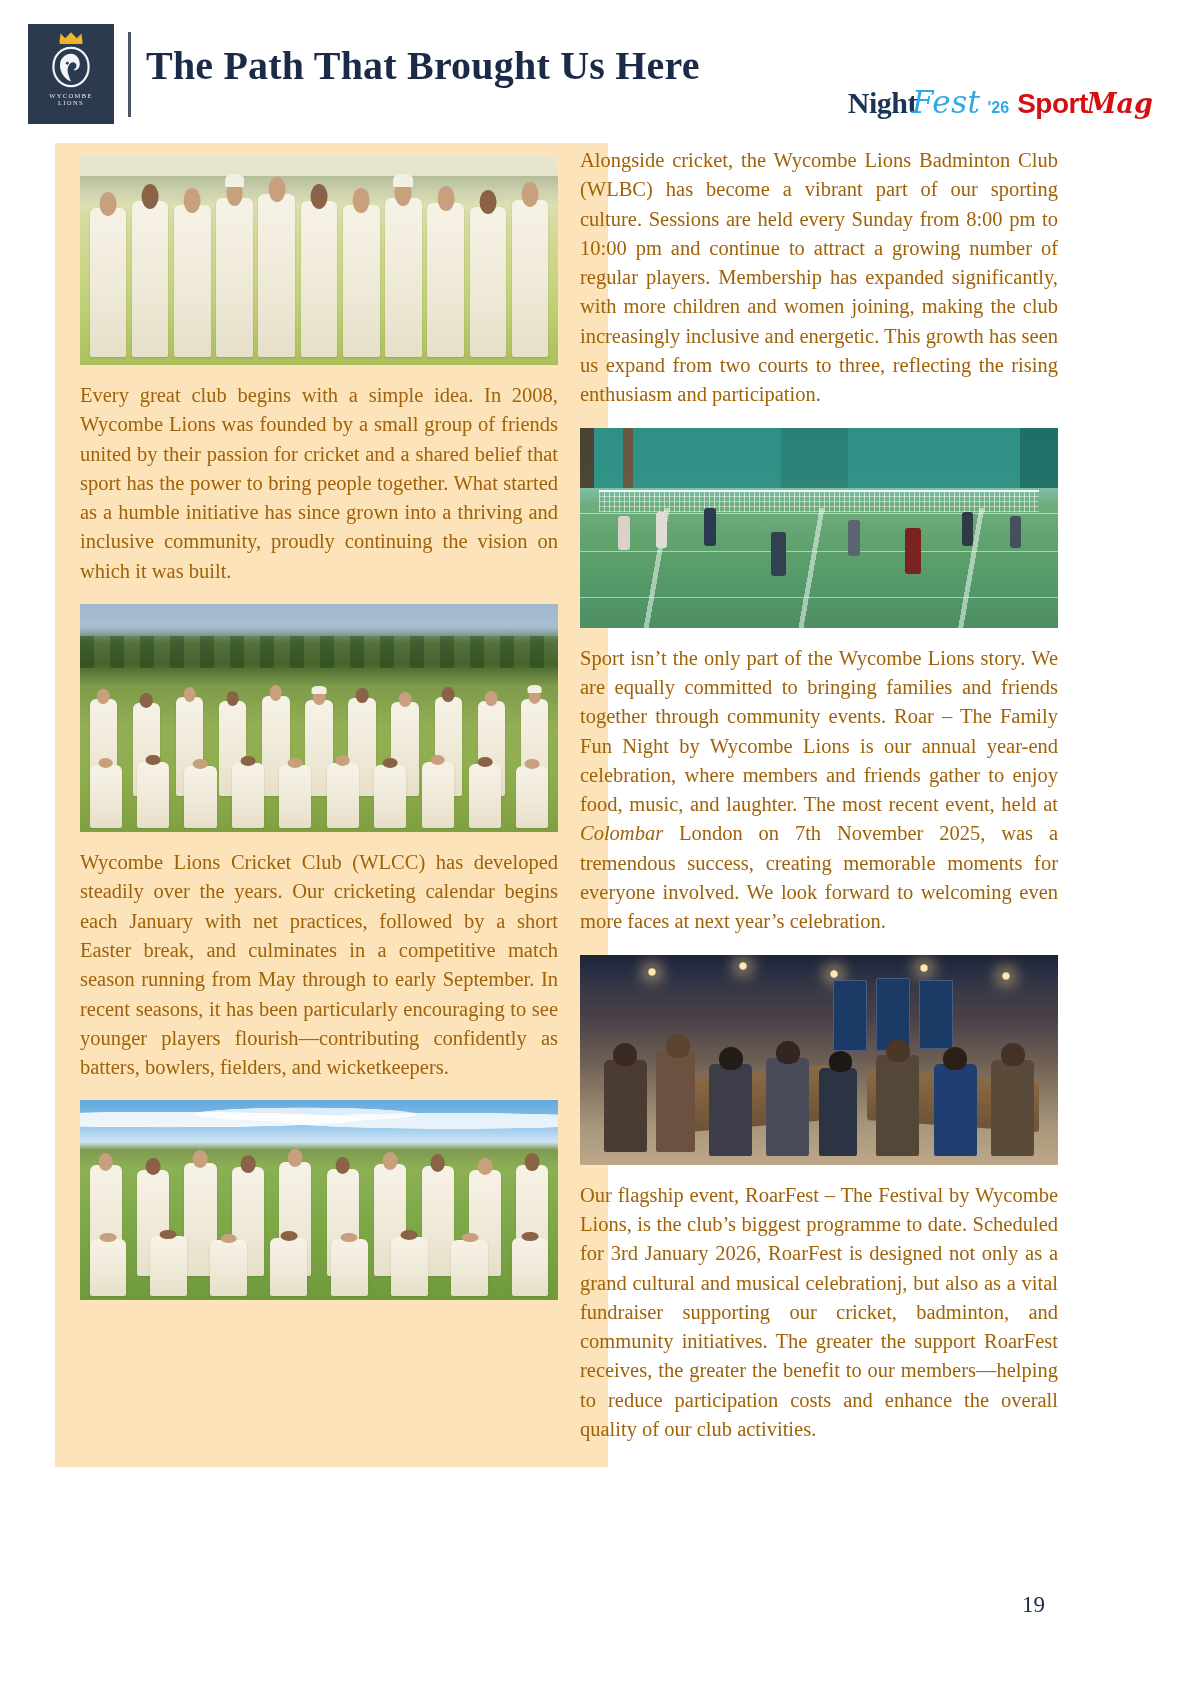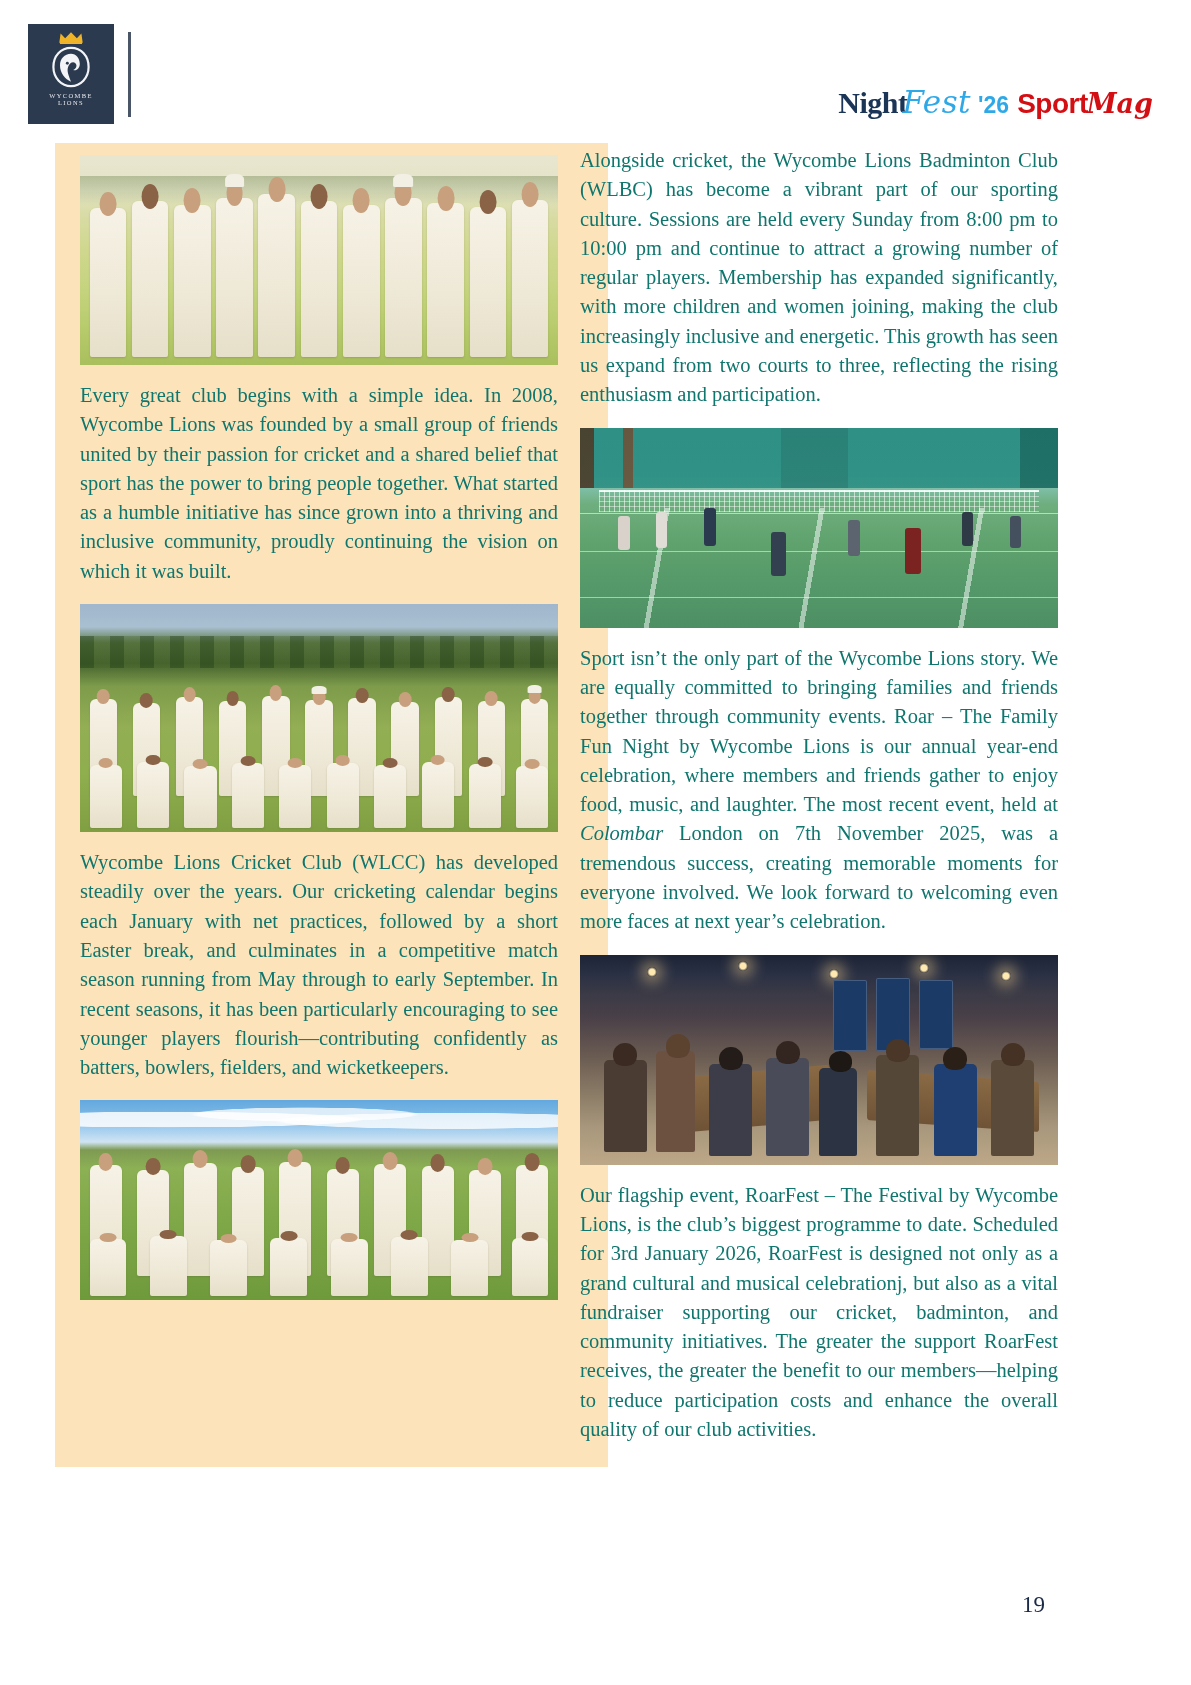--- a/index.html
+++ b/index.html
@@ -91,21 +91,21 @@
     font-style: italic;
     font-size: 31px;
     color: #2fa8e8;
     margin-left: -5px;
     letter-spacing: 0.5px;
     margin-top: 36px;
   }
   .bm-year {
     font-family: "Liberation Sans", sans-serif;
     font-weight: bold;
-    font-size: 23px;
+    font-size: 16px;
     color: #2fa8e8;
     margin-left: 7px;
   }
   .bm-digi {
     font-family: "Liberation Sans", sans-serif;
     font-weight: bold;
     font-size: 28px;
     color: #d40f14;
     margin-left: 8px;
     letter-spacing: -0.5px;
@@ -137,21 +137,21 @@
     left: 580px; top: 146px;
     width: 478px;
   }
 
   p.body {
     margin: 0 0 0 0;
     font-size: 20.5px;
     line-height: 29.3px;
     text-align: justify;
     text-justify: inter-word;
-    color: #0f766e;
+    color: #a16207;
     hyphens: none;
   }
   .em { font-style: italic; }
 
   
   .photo {
     position: relative;
     overflow: hidden;
     background: #c9cdbb;
   }
@@ -343,20 +343,21 @@
       <circle cx="25" cy="25" r="2" fill="#2b3a4f"></circle>
     </svg>
     <div class="logo-wordmark">
       <span>WYCOMBE</span>
       <span>LIONS</span>
     </div>
   </div>
 
   <div class="header-rule"></div>
 
+  <div class="header-title">The Path That Brought Us Here</div>
 
   <div class="brandmark">
     <span class="bm-roar">Night</span>
     <span class="bm-fest">Fest</span>
     <span class="bm-year">'26</span>
     <span class="bm-digi">Sport</span>
     <span class="bm-mag">Mag</span>
   </div>
 </div>
 

